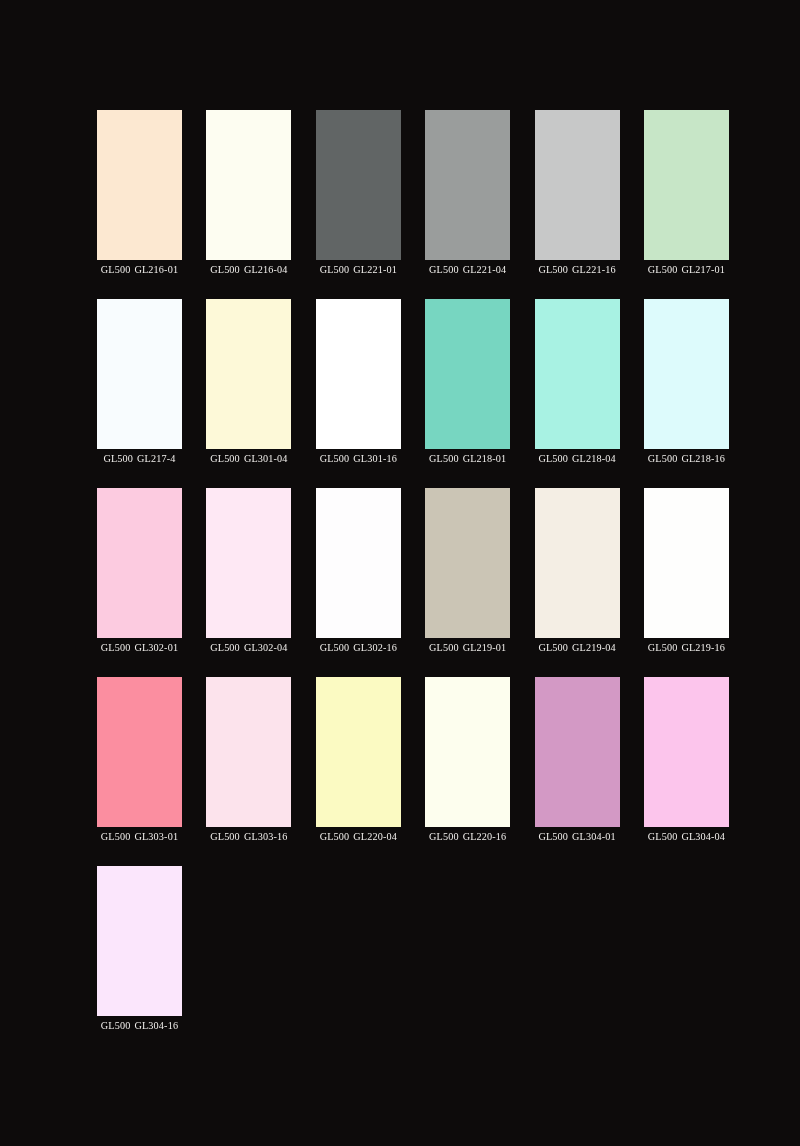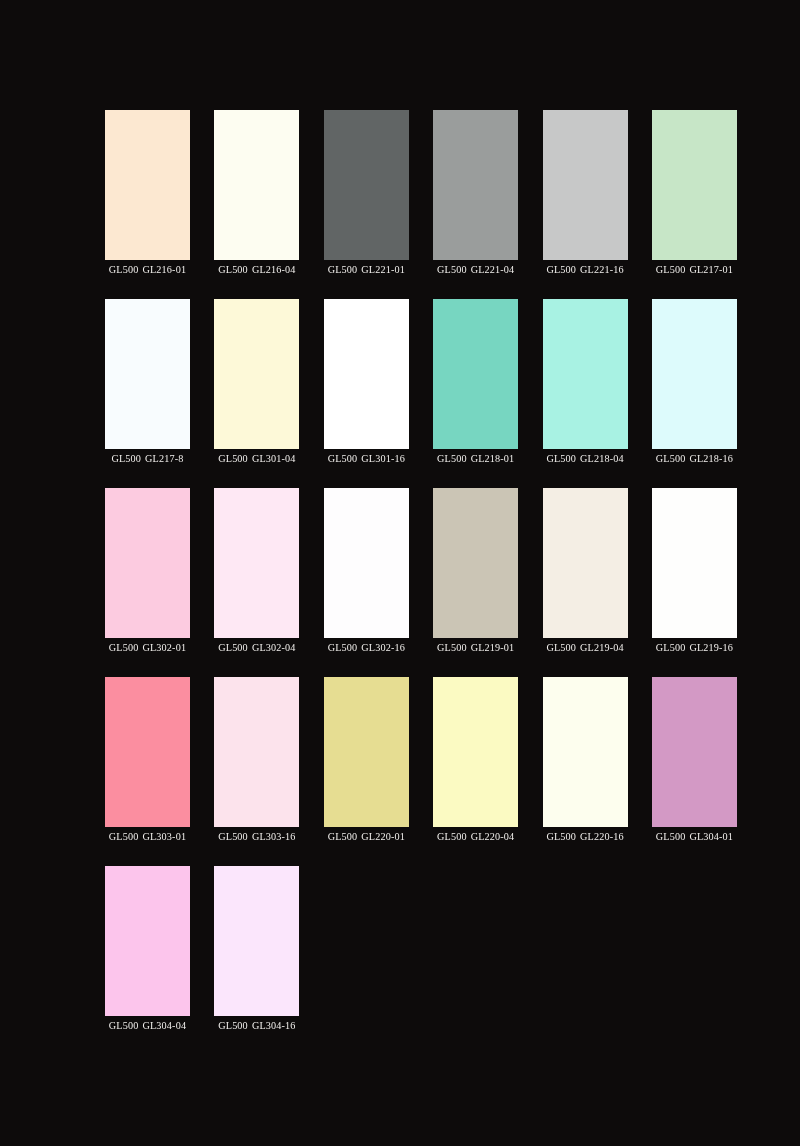--- a/index.html
+++ b/index.html
@@ -26,21 +26,20 @@
     display: grid;
     grid-template-columns: repeat(6, 85px);
     grid-template-rows: repeat(5, 150px);
     column-gap: 24.4px;
     row-gap: 39px;
   }
   .swatch-cell {
     position: relative;
     width: 85px;
     height: 150px;
-    margin-left: 8px;
   }
   .swatch-chip {
     width: 85px;
     height: 150px;
     display: block;
     background: #000;
   }
   .swatch-label {
     position: absolute;
     top: 153px;
@@ -81,21 +80,21 @@
       <div class="swatch-cell">
         <div class="swatch-chip" style="background: rgb(199, 200, 200);"></div>
         <div class="swatch-label" style="color: rgb(242, 240, 237);"><span class="lbl-prefix">GL500</span><span class="lbl-code">GL221-16</span></div>
       </div>
       <div class="swatch-cell">
         <div class="swatch-chip" style="background: rgb(199, 230, 199);"></div>
         <div class="swatch-label" style="color: rgb(242, 240, 237);"><span class="lbl-prefix">GL500</span><span class="lbl-code">GL217-01</span></div>
       </div>
       <div class="swatch-cell">
         <div class="swatch-chip" style="background: rgb(248, 252, 254);"></div>
-        <div class="swatch-label" style="color: rgb(242, 240, 237);"><span class="lbl-prefix">GL500</span><span class="lbl-code">GL217-8</span></div>
+        <div class="swatch-label" style="color: rgb(242, 240, 237);"><span class="lbl-prefix">GL500</span><span class="lbl-code">GL217-4</span></div>
       </div>
       <div class="swatch-cell">
         <div class="swatch-chip" style="background: rgb(253, 249, 216);"></div>
         <div class="swatch-label" style="color: rgb(242, 240, 237);"><span class="lbl-prefix">GL500</span><span class="lbl-code">GL301-04</span></div>
       </div>
       <div class="swatch-cell">
         <div class="swatch-chip" style="background: rgb(255, 255, 255);"></div>
         <div class="swatch-label" style="color: rgb(242, 240, 237);"><span class="lbl-prefix">GL500</span><span class="lbl-code">GL301-16</span></div>
       </div>
       <div class="swatch-cell">
@@ -136,24 +135,20 @@
       </div>
       <div class="swatch-cell">
         <div class="swatch-chip" style="background: rgb(251, 142, 160);"></div>
         <div class="swatch-label" style="color: rgb(242, 240, 237);"><span class="lbl-prefix">GL500</span><span class="lbl-code">GL303-01</span></div>
       </div>
       <div class="swatch-cell">
         <div class="swatch-chip" style="background: rgb(252, 227, 236);"></div>
         <div class="swatch-label" style="color: rgb(242, 240, 237);"><span class="lbl-prefix">GL500</span><span class="lbl-code">GL303-16</span></div>
       </div>
       <div class="swatch-cell">
-        <div class="swatch-chip" style="background: rgb(230, 221, 146);"></div>
-        <div class="swatch-label" style="color: rgb(242, 240, 237);"><span class="lbl-prefix">GL500</span><span class="lbl-code">GL220-01</span></div>
-      </div>
-      <div class="swatch-cell">
         <div class="swatch-chip" style="background: rgb(251, 250, 194);"></div>
         <div class="swatch-label" style="color: rgb(242, 240, 237);"><span class="lbl-prefix">GL500</span><span class="lbl-code">GL220-04</span></div>
       </div>
       <div class="swatch-cell">
         <div class="swatch-chip" style="background: rgb(253, 254, 238);"></div>
         <div class="swatch-label" style="color: rgb(242, 240, 237);"><span class="lbl-prefix">GL500</span><span class="lbl-code">GL220-16</span></div>
       </div>
       <div class="swatch-cell">
         <div class="swatch-chip" style="background: rgb(211, 153, 197);"></div>
         <div class="swatch-label" style="color: rgb(242, 240, 237);"><span class="lbl-prefix">GL500</span><span class="lbl-code">GL304-01</span></div>

